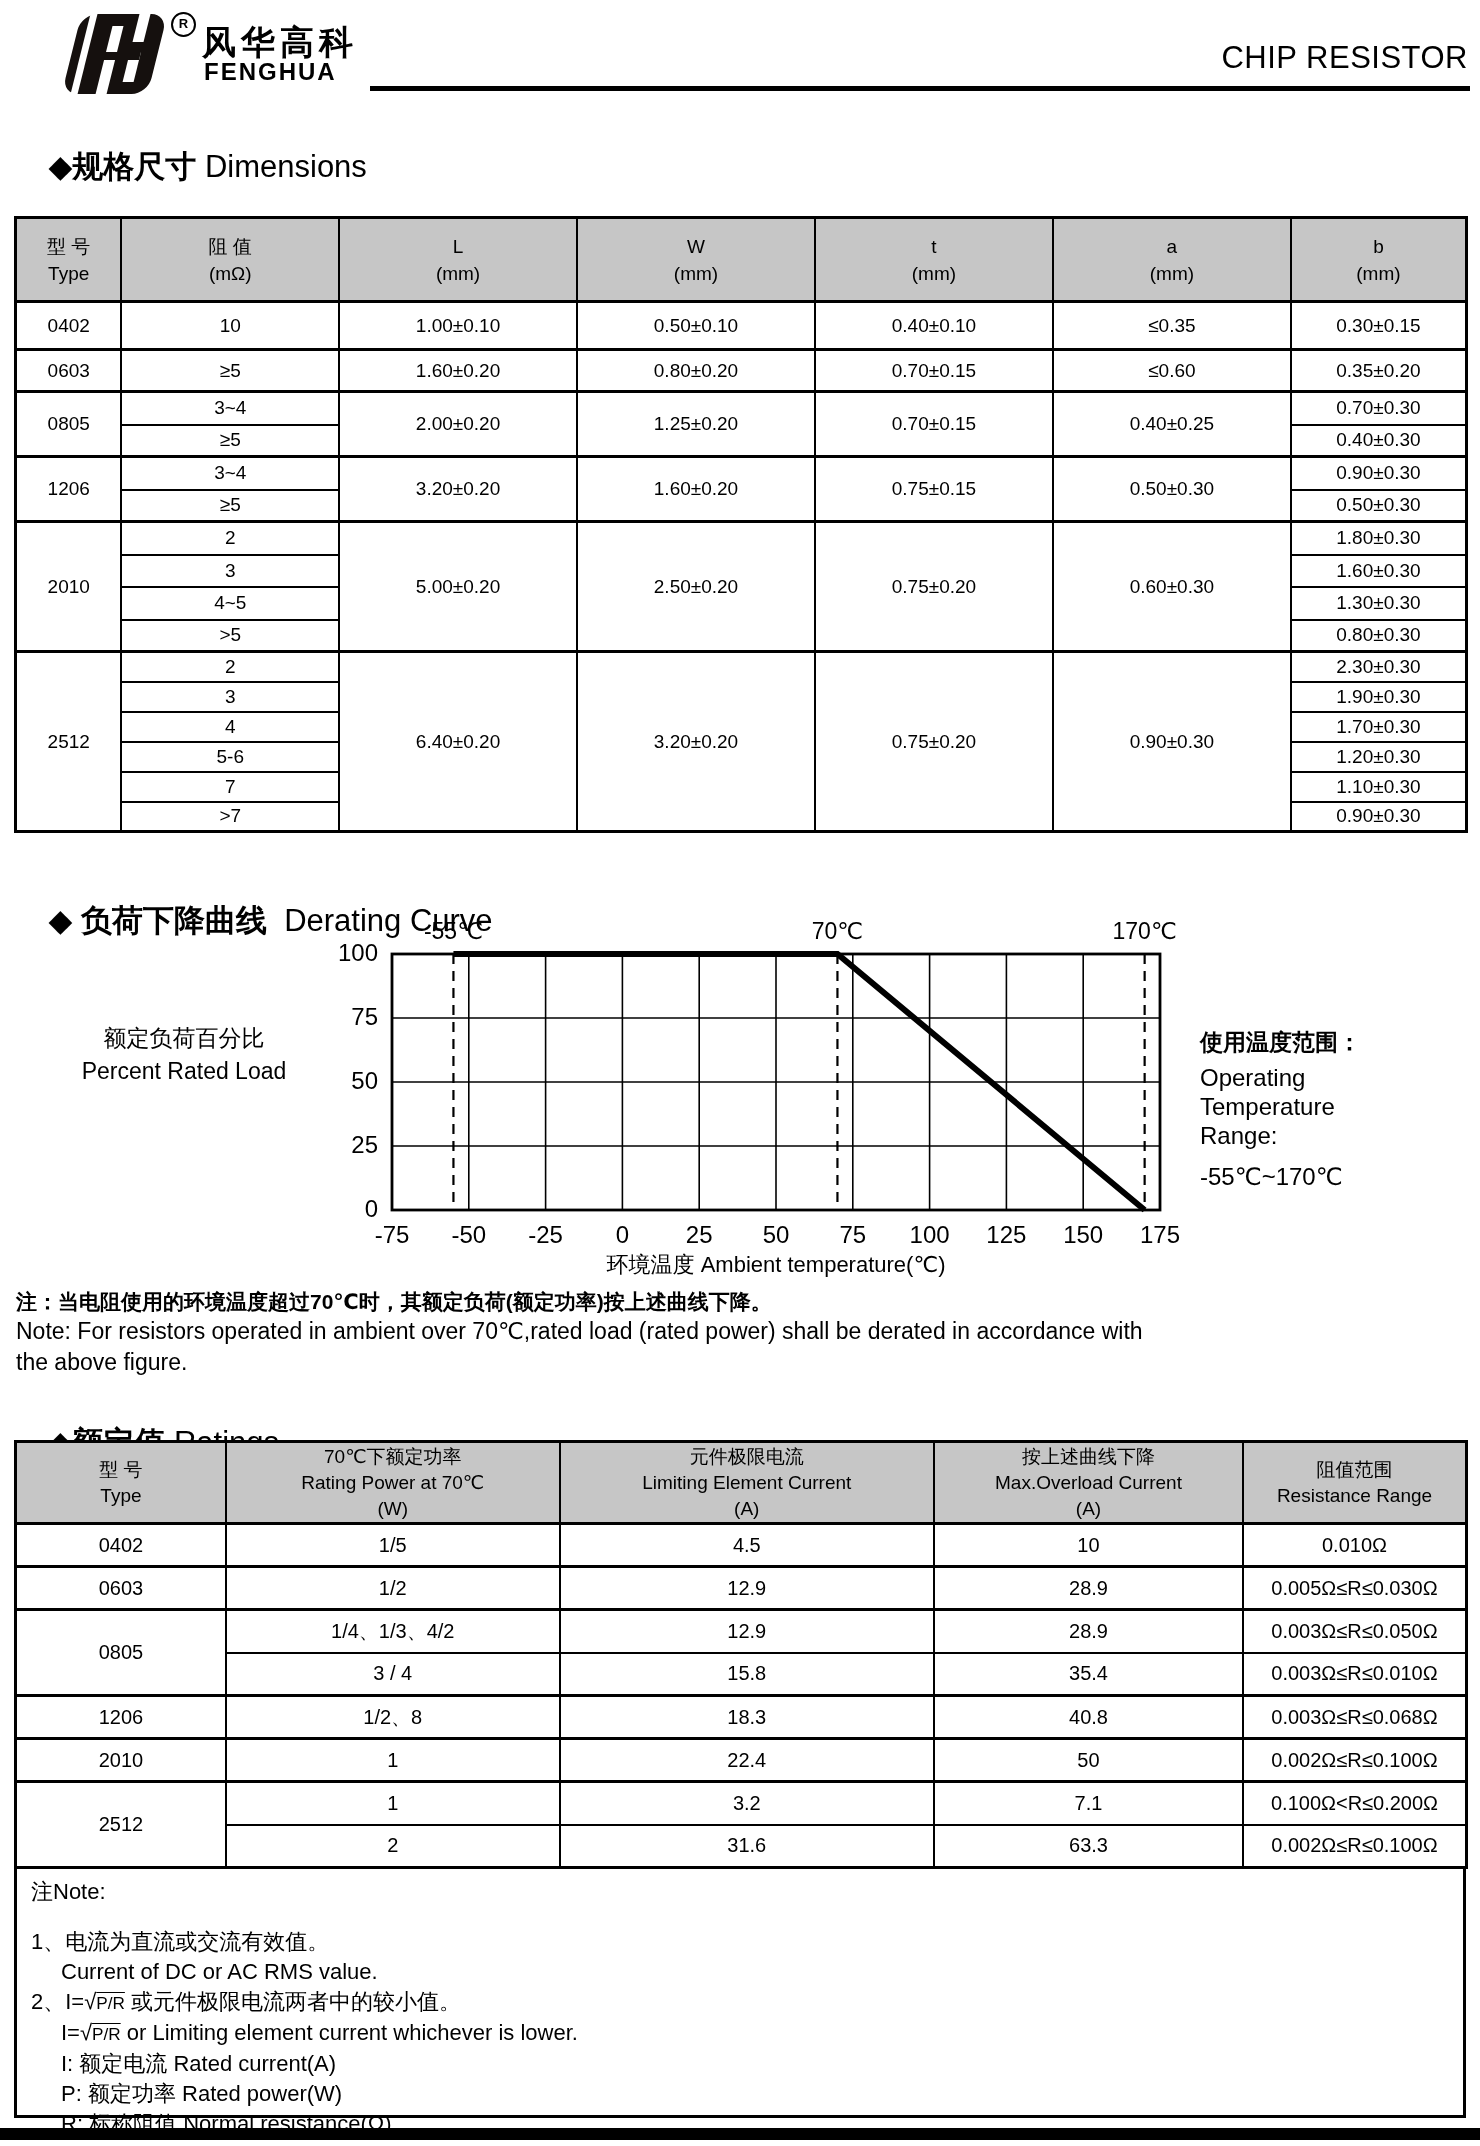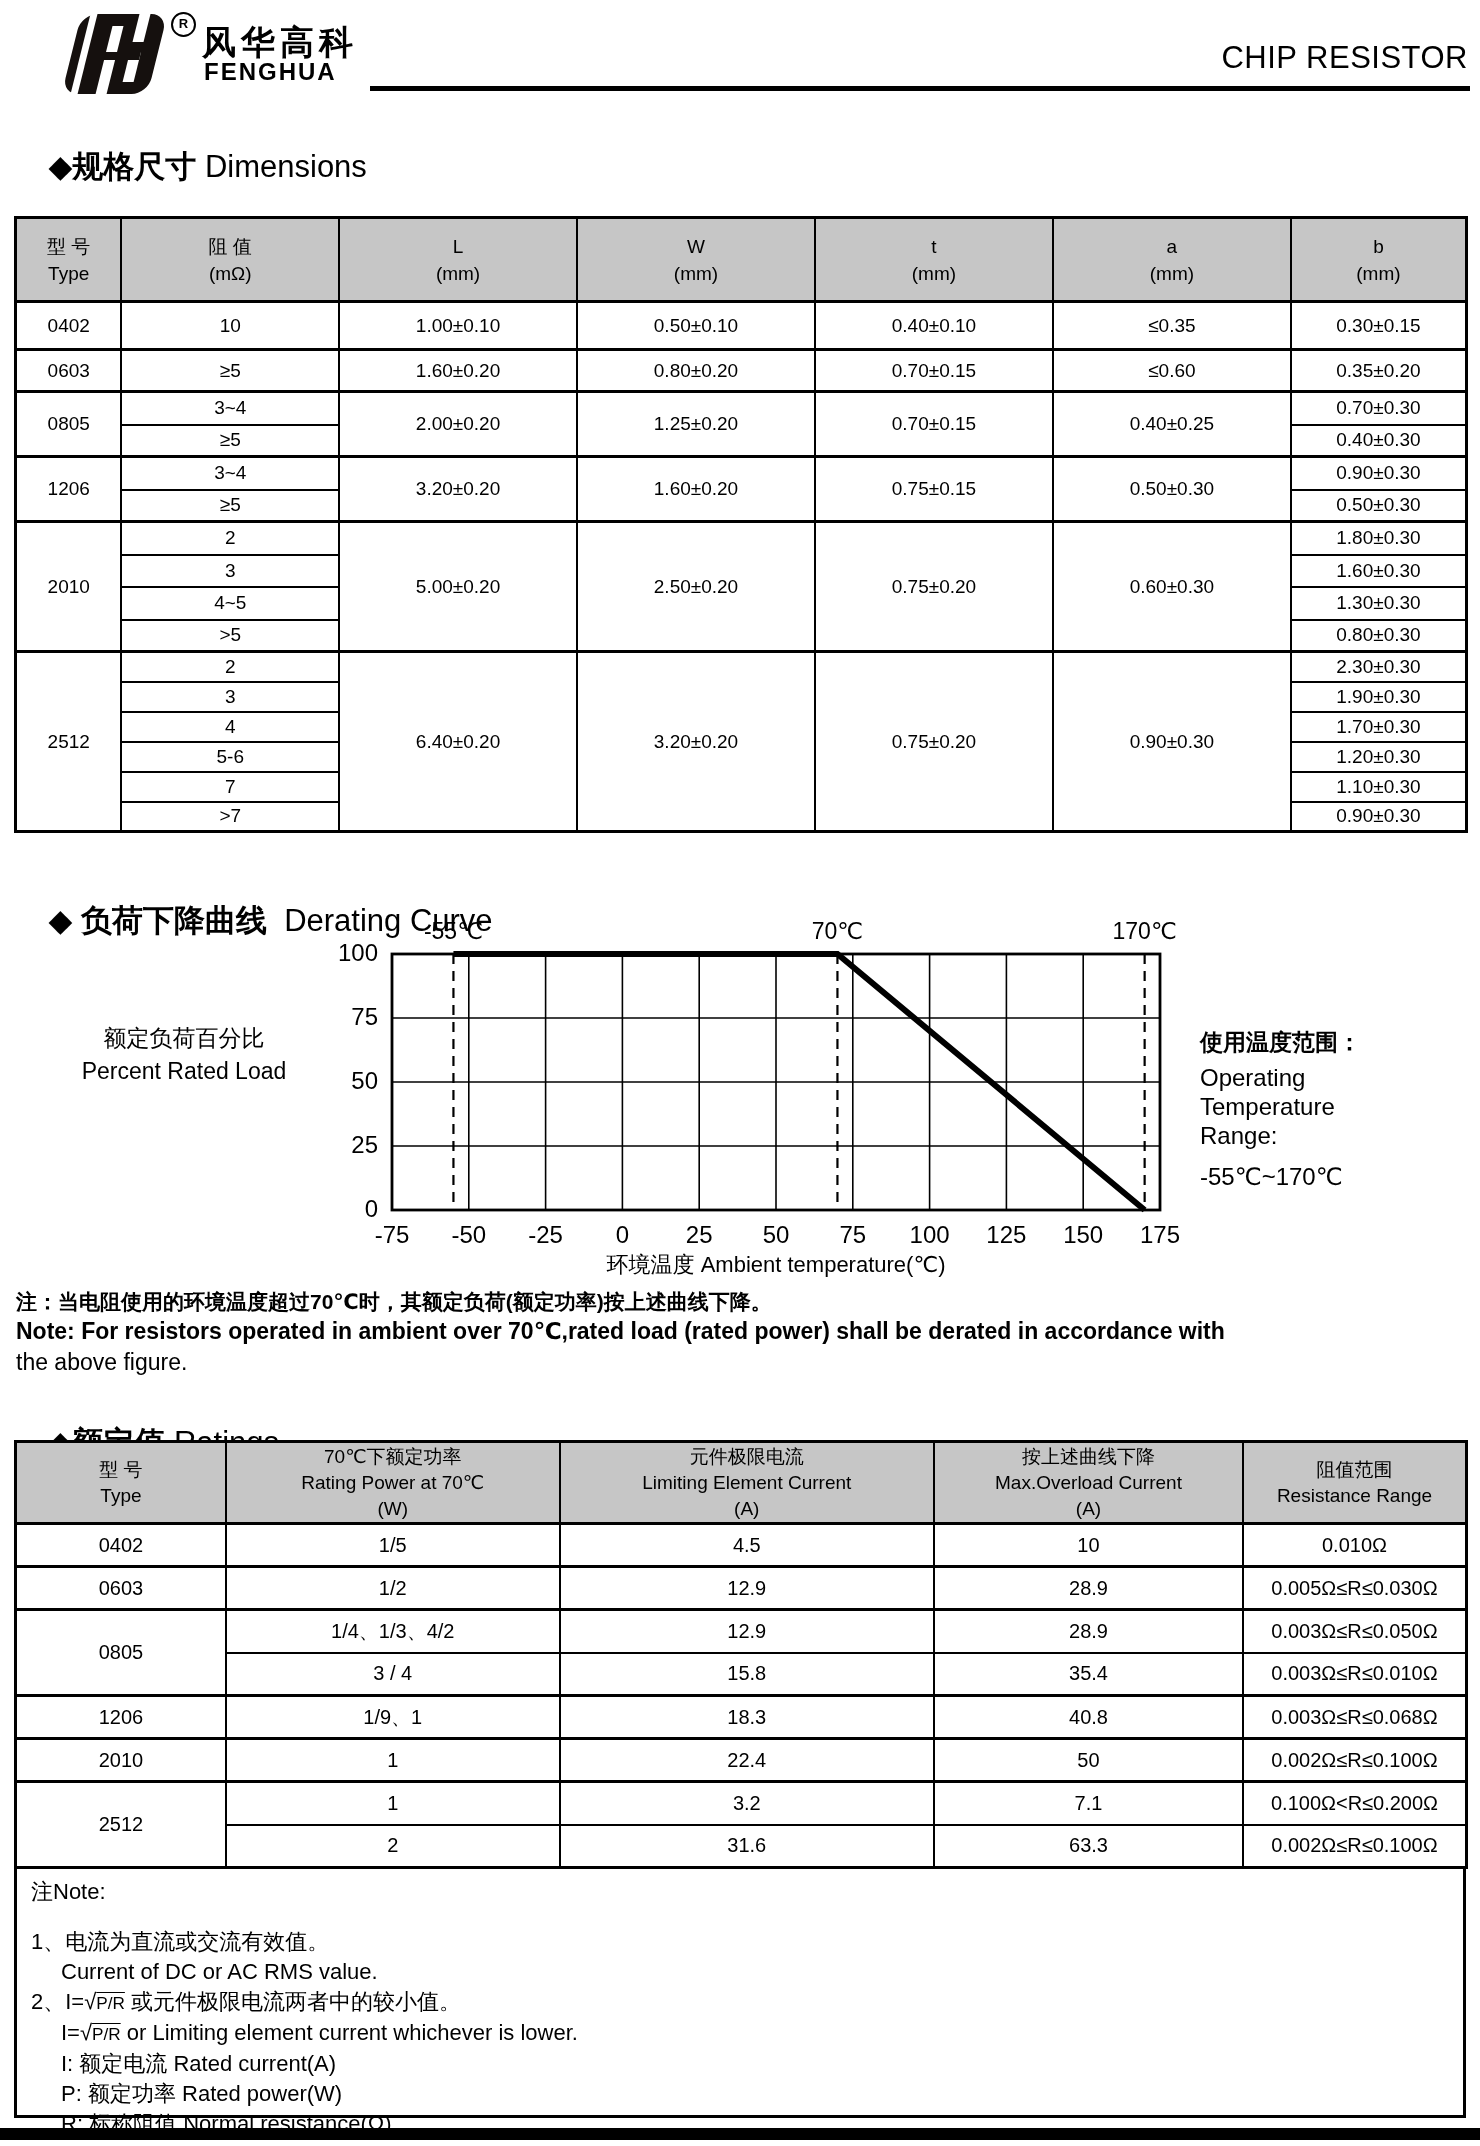--- a/index.html
+++ b/index.html
@@ -46,21 +46,21 @@
   .toplabel{position:absolute;font-size:23px;width:120px;text-align:center;}
   #y-axis-label{position:absolute;left:28px;top:1022px;width:312px;text-align:center;
                 font-size:23px;line-height:33px;}
   #x-axis-title{position:absolute;left:392px;top:1250px;width:768px;text-align:center;font-size:22px;}
   #op-range{position:absolute;left:1200px;top:1028px;font-size:24px;line-height:29px;}
   #op-range .cnline{font-size:23px;font-weight:bold;margin-bottom:6px;}
   #op-range .range-line{margin-top:12px;}
 
   
   #chart-note-cn{position:absolute;left:16px;top:1288px;font-size:21px;font-weight:bold;}
-  #chart-note-en1{position:absolute;left:16px;top:1318px;font-size:23px;font-weight:bold;}
+  #chart-note-en1{position:absolute;left:16px;top:1318px;font-size:23px;}
   #chart-note-en2{position:absolute;left:16px;top:1349px;font-size:23px;}
 
   
   #notes-box{position:absolute;left:14px;top:1866px;width:1452px;height:252px;border:3px solid #000;
              box-sizing:border-box;padding:8px 14px;font-size:22px;}
   #notes-box .nline{line-height:30px;}
   #notes-box .gap{height:20px;}
   #notes-box .ind{margin-left:30px;}
   .sqrt{white-space:nowrap;}
   .sqrt .rad{text-decoration:overline;font-size:0.78em;letter-spacing:0;}
@@ -369,21 +369,21 @@
           <td>0.003Ω≤R≤0.050Ω</td>
         </tr>
         <tr>
           <td>3 / 4</td>
           <td>15.8</td>
           <td>35.4</td>
           <td>0.003Ω≤R≤0.010Ω</td>
         </tr>
         <tr class="gs">
           <td>1206</td>
-          <td>1/9、1</td>
+          <td>1/2、8</td>
           <td>18.3</td>
           <td>40.8</td>
           <td>0.003Ω≤R≤0.068Ω</td>
         </tr>
         <tr class="gs">
           <td>2010</td>
           <td>1</td>
           <td>22.4</td>
           <td>50</td>
           <td>0.002Ω≤R≤0.100Ω</td>

